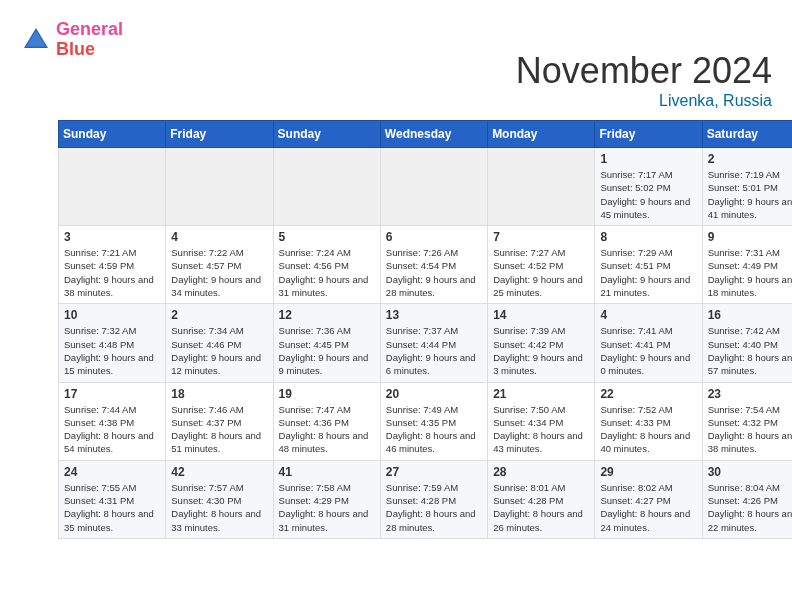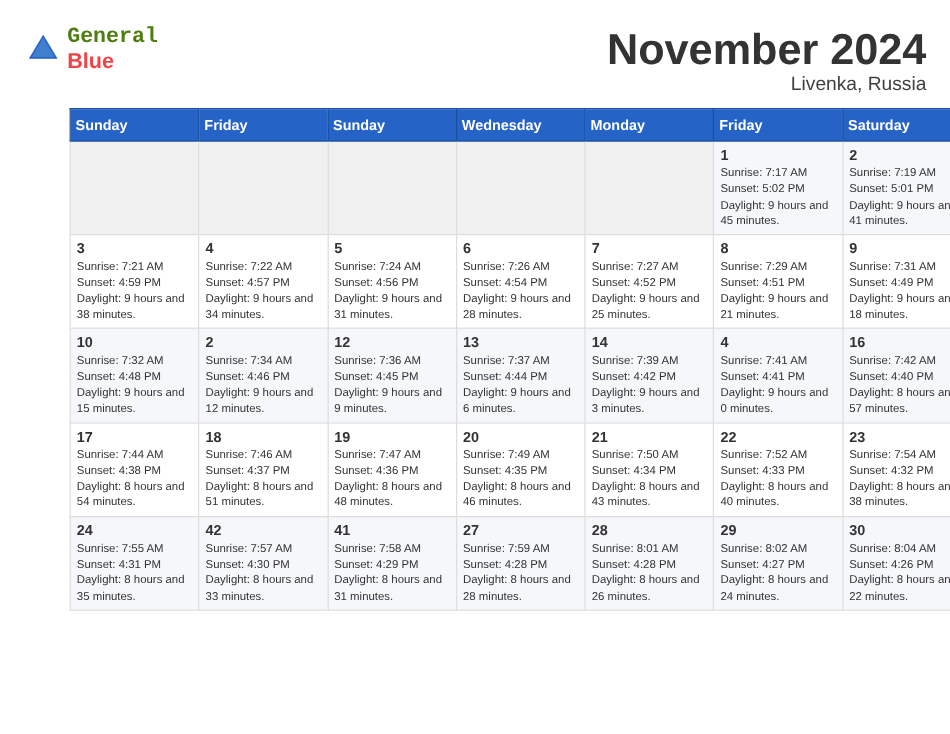--- a/index.html
+++ b/index.html
@@ -19,37 +19,38 @@
     .logo {
       display: flex;
       align-items: center;
       gap: 4px;
     }
     .logo-text {
       font-size: 18px;
       font-weight: bold;
       line-height: 1.1;
     }
-    .logo-general { color: #4d7c0f; font-family: Liberation Mono, monospace; }
+    .logo-general { color: #ec4899; }
     .logo-blue { color: #ef4444; }
     .logo-icon {
       width: 32px;
       height: 32px;
     }
     .title-block {
       text-align: right;
     }
     .month-title {
       font-size: 36px;
-      font-weight: 700;
-      color: #333;
+      font-weight: 400;
+      color: #333;
+      margin-top: 30px;
     }
     .location {
       font-size: 16px;
-      color: #404040;
+      color: #0369a1;
     }
     table {
       width: 100%;
       border-collapse: collapse;
       table-layout: fixed;
       margin-left: 38px;
     }
     thead tr th {
       background: #2563c7;
       color: #fff;

